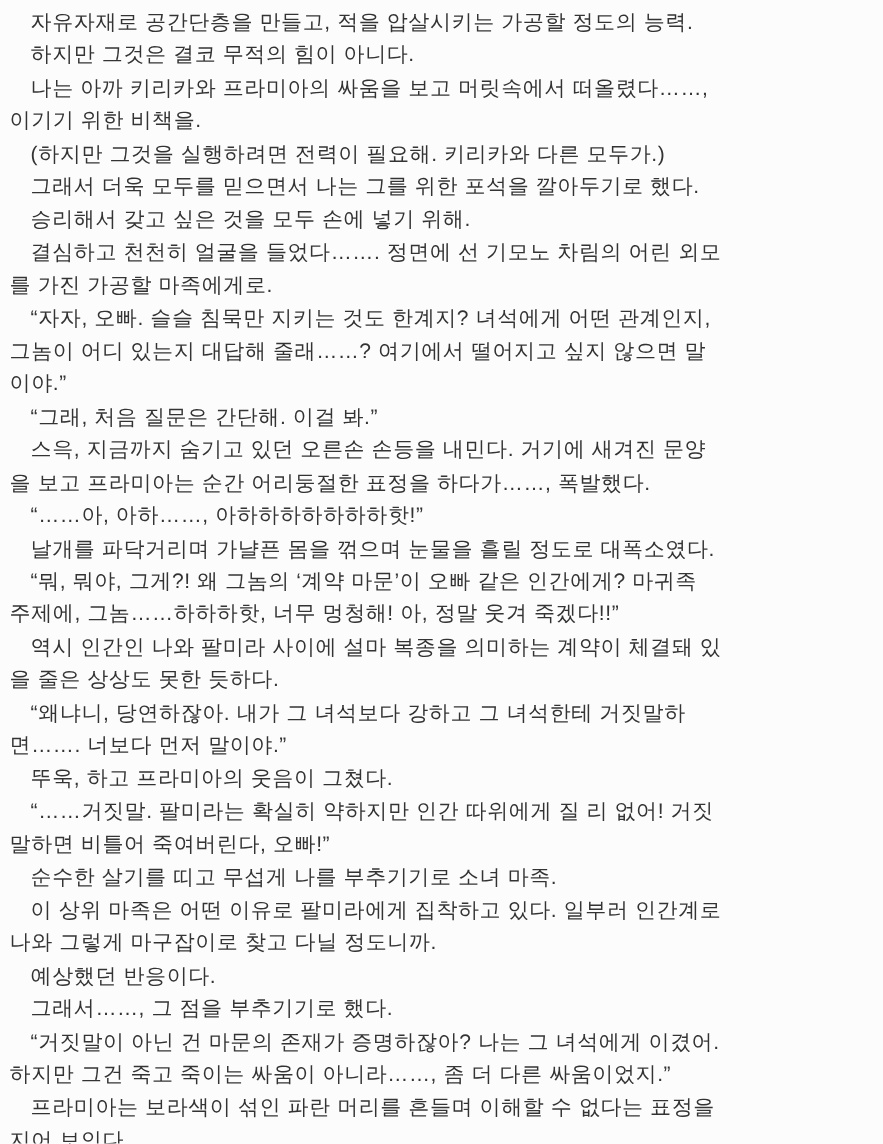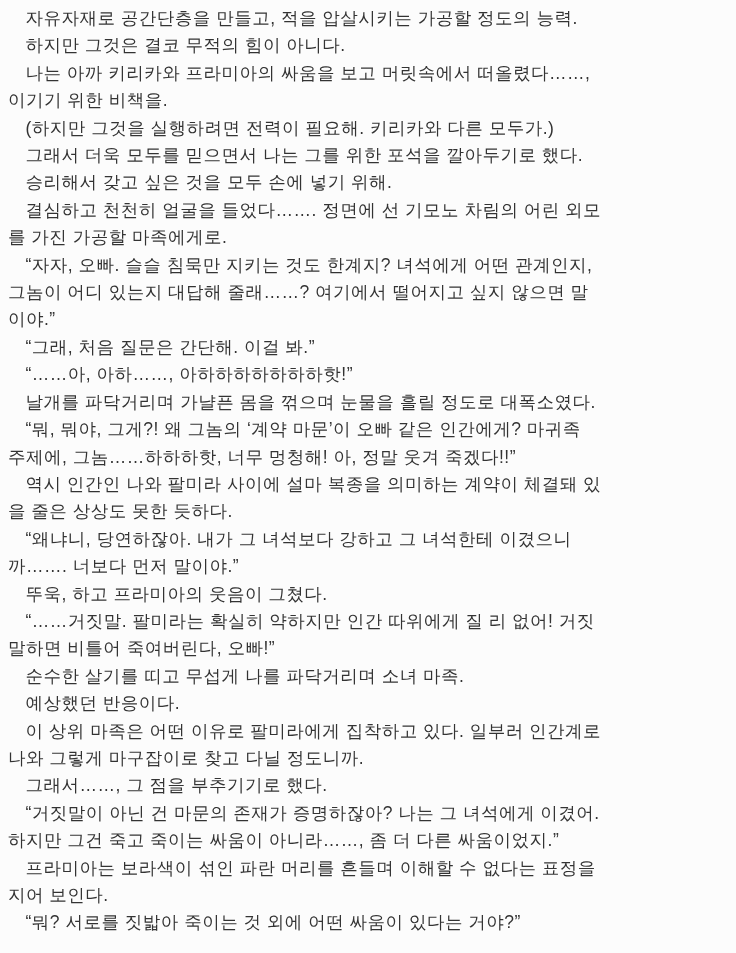--- a/index.html
+++ b/index.html
@@ -37,27 +37,28 @@
 <main class="page">
   <p>자유자재로 공간단층을 만들고, 적을 압살시키는 가공할 정도의 능력.</p>
   <p>하지만 그것은 결코 무적의 힘이 아니다.</p>
   <p>나는 아까 키리카와 프라미아의 싸움을 보고 머릿속에서 떠올렸다……, 이기기 위한 비책을.</p>
   <p>(하지만 그것을 실행하려면 전력이 필요해. 키리카와 다른 모두가.)</p>
   <p>그래서 더욱 모두를 믿으면서 나는 그를 위한 포석을 깔아두기로 했다.</p>
   <p>승리해서 갖고 싶은 것을 모두 손에 넣기 위해.</p>
   <p>결심하고 천천히 얼굴을 들었다……. 정면에 선 기모노 차림의 어린 외모를 가진 가공할 마족에게로.</p>
   <p>“자자, 오빠. 슬슬 침묵만 지키는 것도 한계지? 녀석에게 어떤 관계인지, 그놈이 어디 있는지 대답해 줄래……? 여기에서 떨어지고 싶지 않으면 말이야.”</p>
   <p>“그래, 처음 질문은 간단해. 이걸 봐.”</p>
+  <p>스윽, 지금까지 숨기고 있던 오른손 손등을 내민다. 거기에 새겨진 문양을 보고 프라미아는 순간 어리둥절한 표정을 하다가……, 폭발했다.</p>
   <p>“……아, 아하……, 아하하하하하하하핫!”</p>
   <p>날개를 파닥거리며 가냘픈 몸을 꺾으며 눈물을 흘릴 정도로 대폭소였다.</p>
   <p>“뭐, 뭐야, 그게?! 왜 그놈의 ‘계약 마문’이 오빠 같은 인간에게? 마귀족 주제에, 그놈……하하하핫, 너무 멍청해! 아, 정말 웃겨 죽겠다!!”</p>
   <p>역시 인간인 나와 팔미라 사이에 설마 복종을 의미하는 계약이 체결돼 있을 줄은 상상도 못한 듯하다.</p>
-  <p>“왜냐니, 당연하잖아. 내가 그 녀석보다 강하고 그 녀석한테 이겼으니까……. 너보다 먼저 말이야.”</p>
+  <p>“왜냐니, 당연하잖아. 내가 그 녀석보다 강하고 그 녀석한테 거짓말하면……. 너보다 먼저 말이야.”</p>
   <p>뚜욱, 하고 프라미아의 웃음이 그쳤다.</p>
   <p>“……거짓말. 팔미라는 확실히 약하지만 인간 따위에게 질 리 없어! 거짓말하면 비틀어 죽여버린다, 오빠!”</p>
-  <p>순수한 살기를 띠고 무섭게 나를 파닥거리며 소녀 마족.</p>
+  <p>순수한 살기를 띠고 무섭게 나를 부추기기로 소녀 마족.</p>
+  <p>이 상위 마족은 어떤 이유로 팔미라에게 집착하고 있다. 일부러 인간계로 나와 그렇게 마구잡이로 찾고 다닐 정도니까.</p>
   <p>예상했던 반응이다.</p>
-  <p>이 상위 마족은 어떤 이유로 팔미라에게 집착하고 있다. 일부러 인간계로 나와 그렇게 마구잡이로 찾고 다닐 정도니까.</p>
   <p>그래서……, 그 점을 부추기기로 했다.</p>
   <p>“거짓말이 아닌 건 마문의 존재가 증명하잖아? 나는 그 녀석에게 이겼어. 하지만 그건 죽고 죽이는 싸움이 아니라……, 좀 더 다른 싸움이었지.”</p>
   <p>프라미아는 보라색이 섞인 파란 머리를 흔들며 이해할 수 없다는 표정을 지어 보인다.</p>
   <p>“뭐? 서로를 짓밟아 죽이는 것 외에 어떤 싸움이 있다는 거야?”</p>
 </main>
 
 </body></html>

